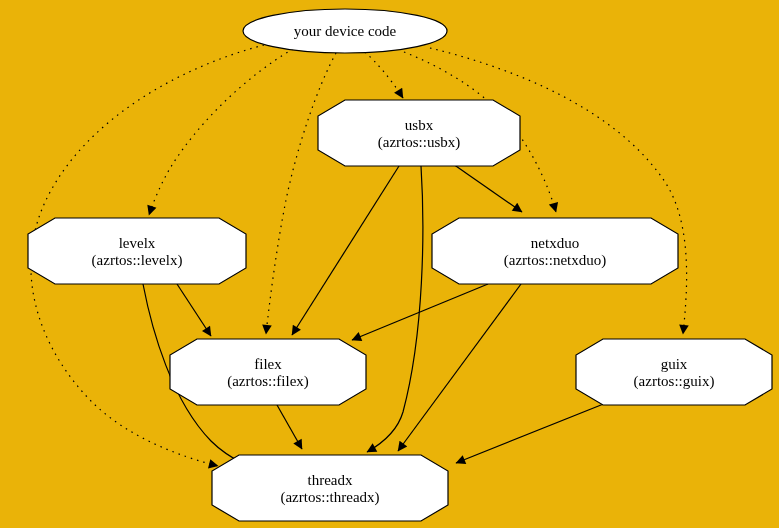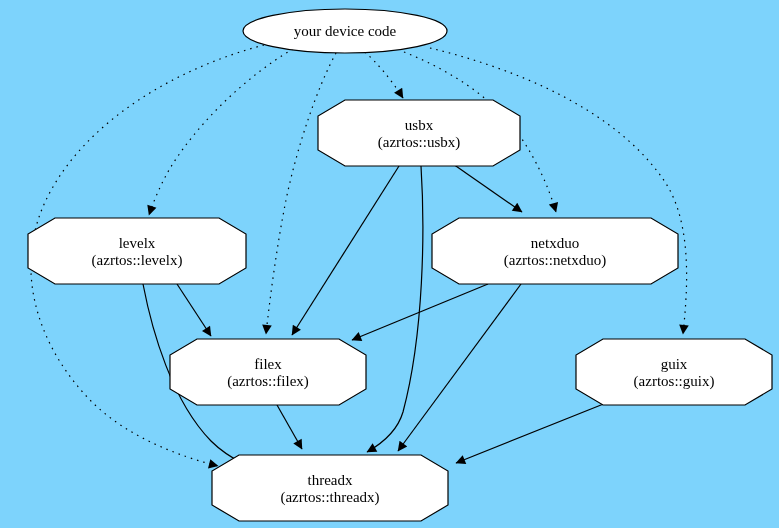--- a/index.html
+++ b/index.html
@@ -4,21 +4,21 @@
 <style>
   html, body {
     margin: 0;
     padding: 0;
     background: #ffffff;
   }
   .stage {
     width: 779px;
     height: 528px;
     position: relative;
-    background: #7dd3fc;
+    background: #eab308;
     overflow: hidden;
   }
   svg text {
     font-family: "Liberation Serif", "DejaVu Serif", serif;
     font-size: 15px;
     fill: #000000;
   }
 </style>
 </head>
 <body>

